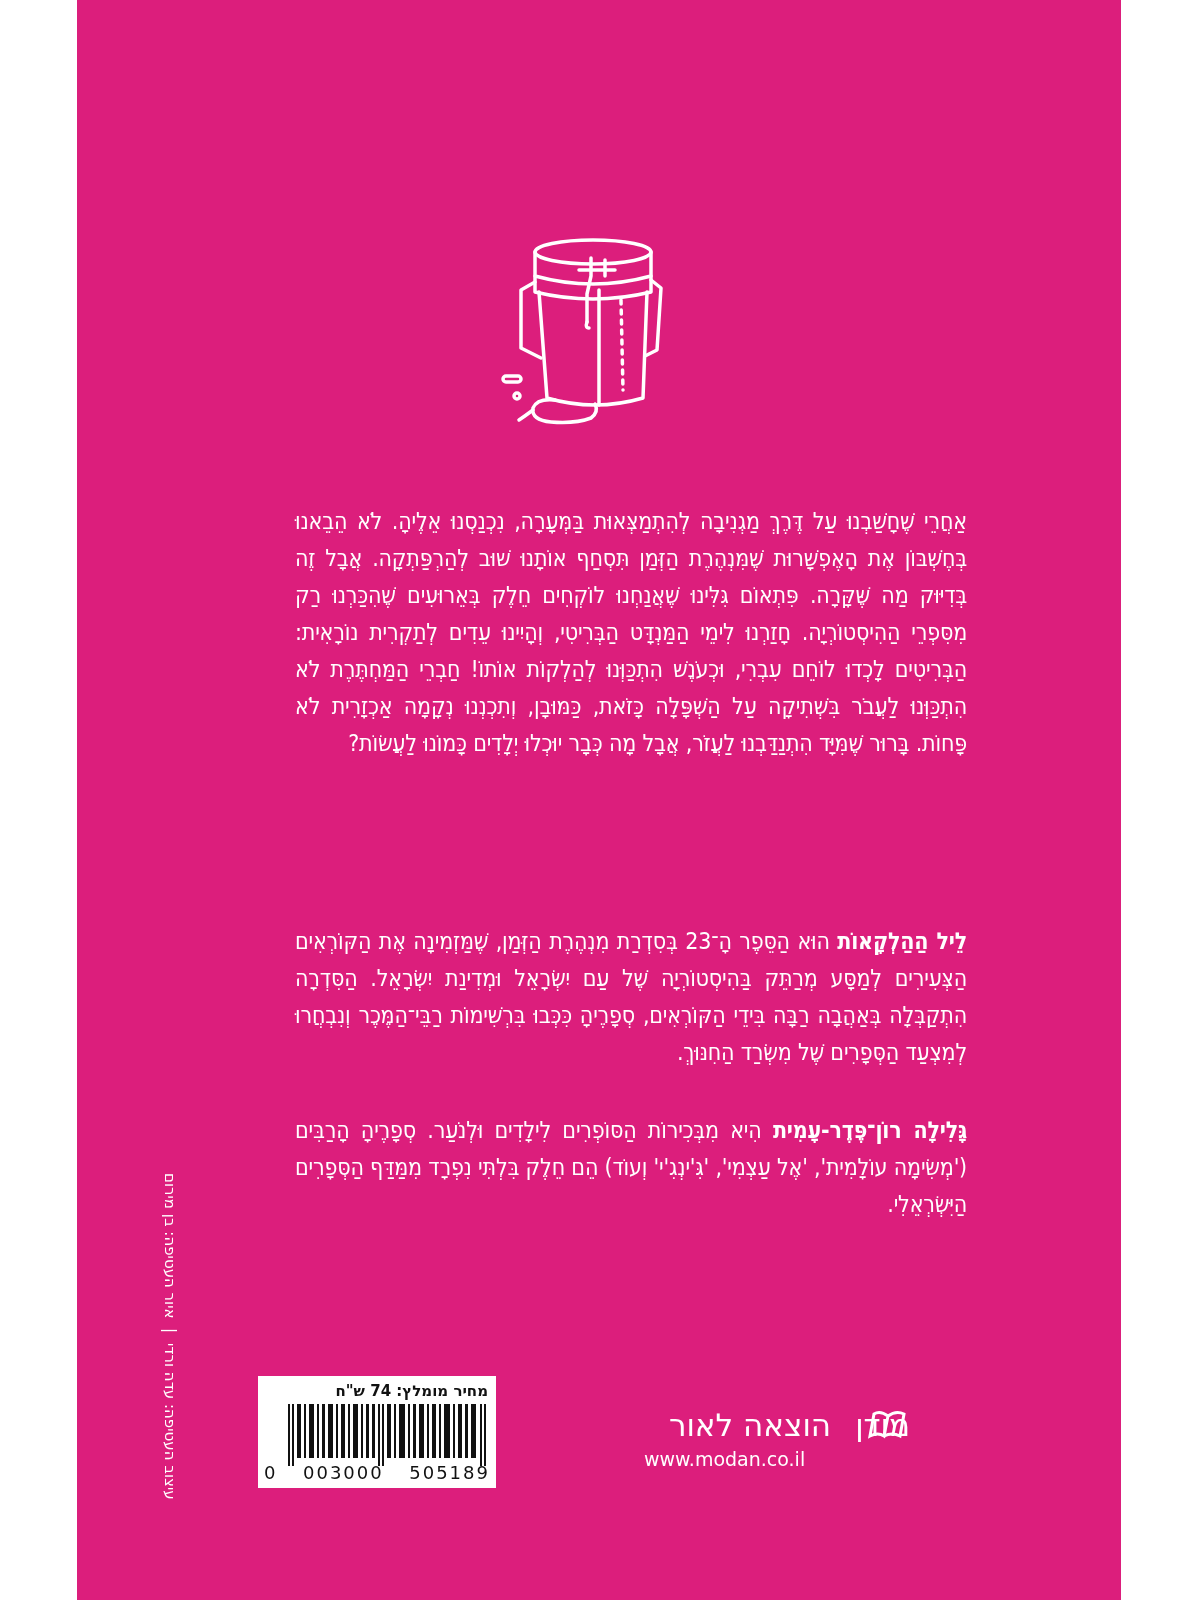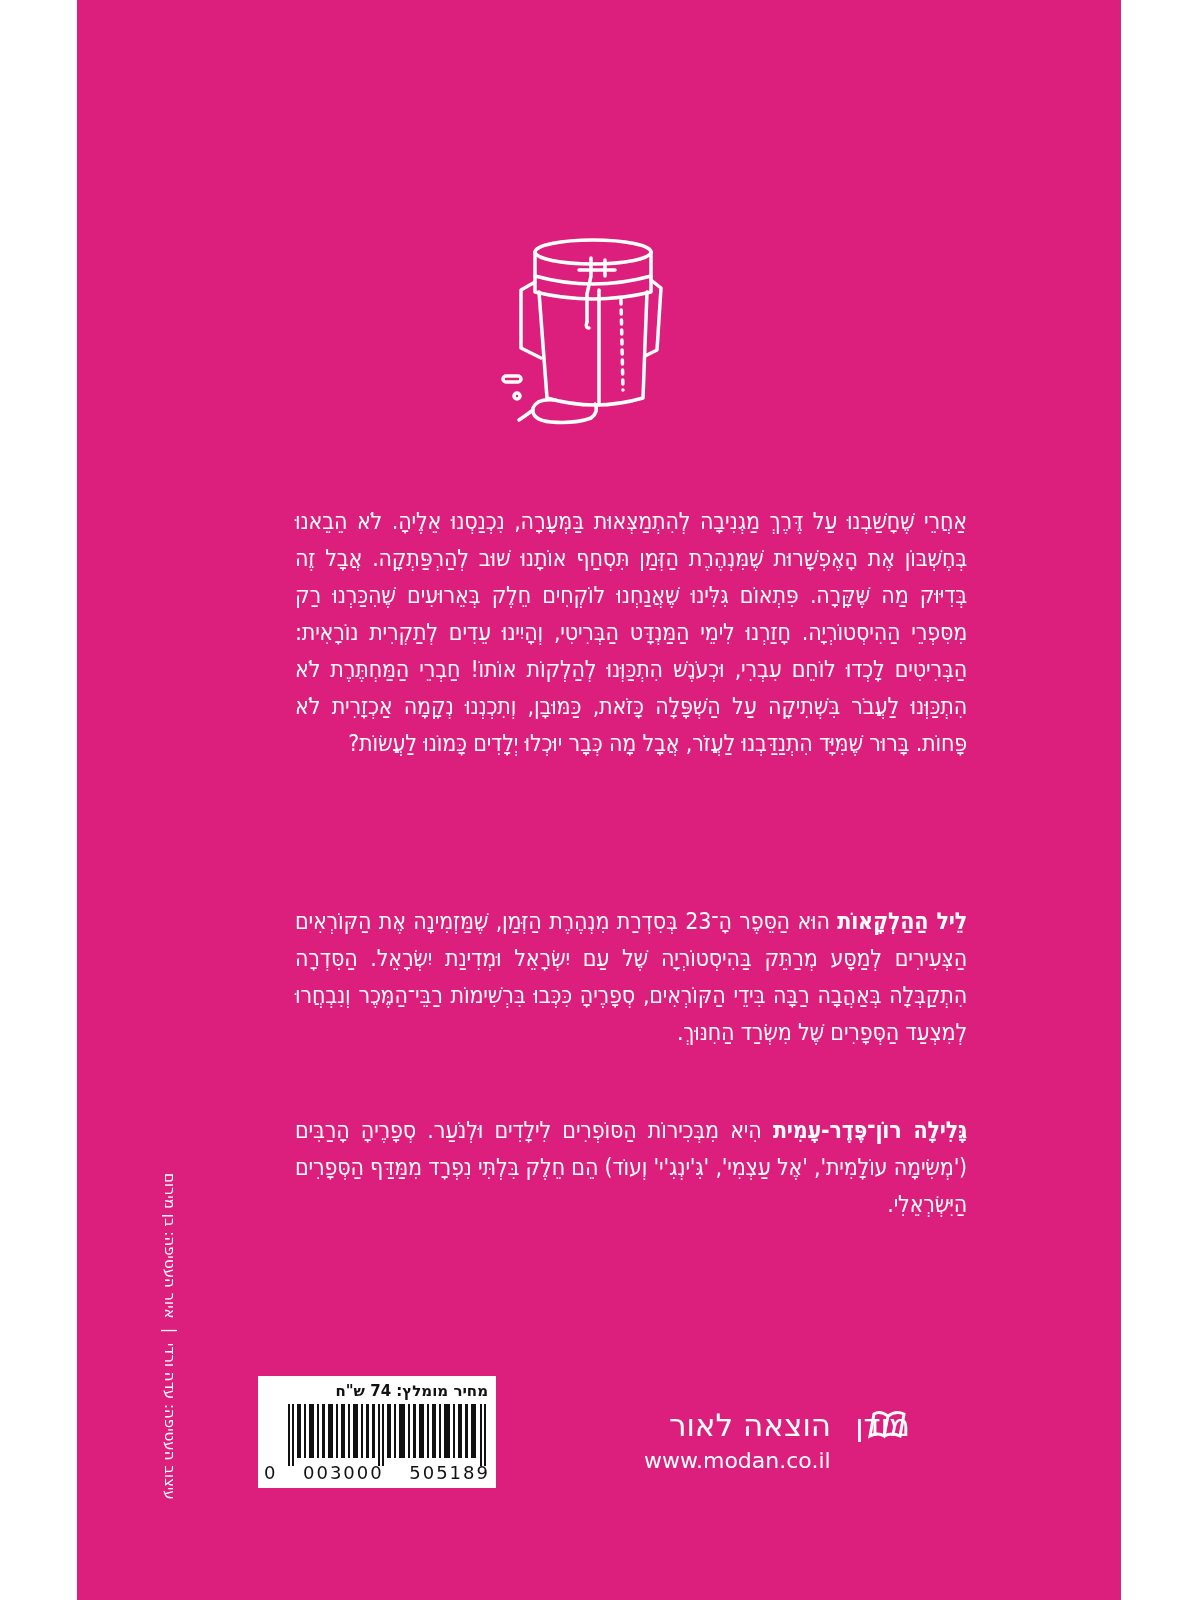--- a/index.html
+++ b/index.html
@@ -1,33 +1,33 @@
 <!DOCTYPE html>
 <html><head>
 <meta charset="utf-8">
 <style>
   html, body { margin:0; padding:0; }
   body { width:1200px; height:1600px; background:#ffffff; position:relative; overflow:hidden; font-family:"DejaVu Sans", sans-serif; }
   .cover { position:absolute; left:77px; top:0; width:1044px; height:1600px; background:#DC1E7C; }
   .illustration { position:absolute; left:495px; top:230px; width:170px; height:200px; }
   .blurb { position:absolute; left:258px; width:672px; direction:rtl; text-align:justify; text-align-last:right; color:#ffffff; font-family:"DejaVu Sans Condensed","DejaVu Sans", sans-serif; font-size:23px; line-height:37px; font-stretch:condensed; letter-spacing:-0.2px;margin-left:37px; }
   .p1 { top:503px; }
-  .p2 { top:903px; }
+  .p2 { top:923px; }
   .p3 { top:1112px; }
   .blurb b { font-weight:bold; }
   .side-credits { position:absolute; left:150px; top:1090px; width:40px; height:410px; color:#ffffff; font-size:15px; writing-mode:vertical-rl; direction:rtl; white-space:nowrap; display:flex; align-items:center; }
   .side-credits .sep { margin:10px 0; }
   .barcode-box { position:absolute; left:258px; top:1376px; width:238px; height:112px; background:#ffffff; }
   .price { position:absolute; right:8px; top:6px; direction:rtl; font-size:15px; font-weight:bold; color:#111; font-family:"DejaVu Sans", sans-serif; }
   .bars { position:absolute; left:30px; top:28px; width:200px; height:62px; }
   .barnum { position:absolute; left:6px; top:86px; width:226px; font-family:"DejaVu Sans", sans-serif; font-size:18px; color:#111; letter-spacing:2px; display:flex; justify-content:space-between; }
   .publisher { position:absolute; left:600px; top:1405px; width:310px; height:40px; direction:rtl; display:flex; align-items:center; color:#fff; }
   .pub-name { font-size:31px; font-weight:normal; margin-left:24px; }
   .pub-tag { font-size:31px; font-weight:normal;margin-left:32px; }
-  .pub-url { position:absolute; left:644px; top:1448px; color:#ffffff; font-size:22px; font-family:"DejaVu Sans", sans-serif; }
+  .pub-url { position:absolute; left:644px; top:1448px; color:#ffffff; font-size:19px; font-family:"DejaVu Sans", sans-serif; }
 </style>
 </head>
 <body>
 
 <div class="cover"></div>
 
 <svg class="illustration" viewBox="0 0 170 200" fill="none" stroke="#ffffff" stroke-width="3.5" stroke-linecap="round" stroke-linejoin="round">
   <ellipse cx="98" cy="22" rx="58" ry="12"></ellipse>
   <path d="M40 22 L40 46 Q98 62 156 46 L156 22"></path>
   <path d="M40 46 L40 62 Q98 76 156 62 L156 46"></path>

